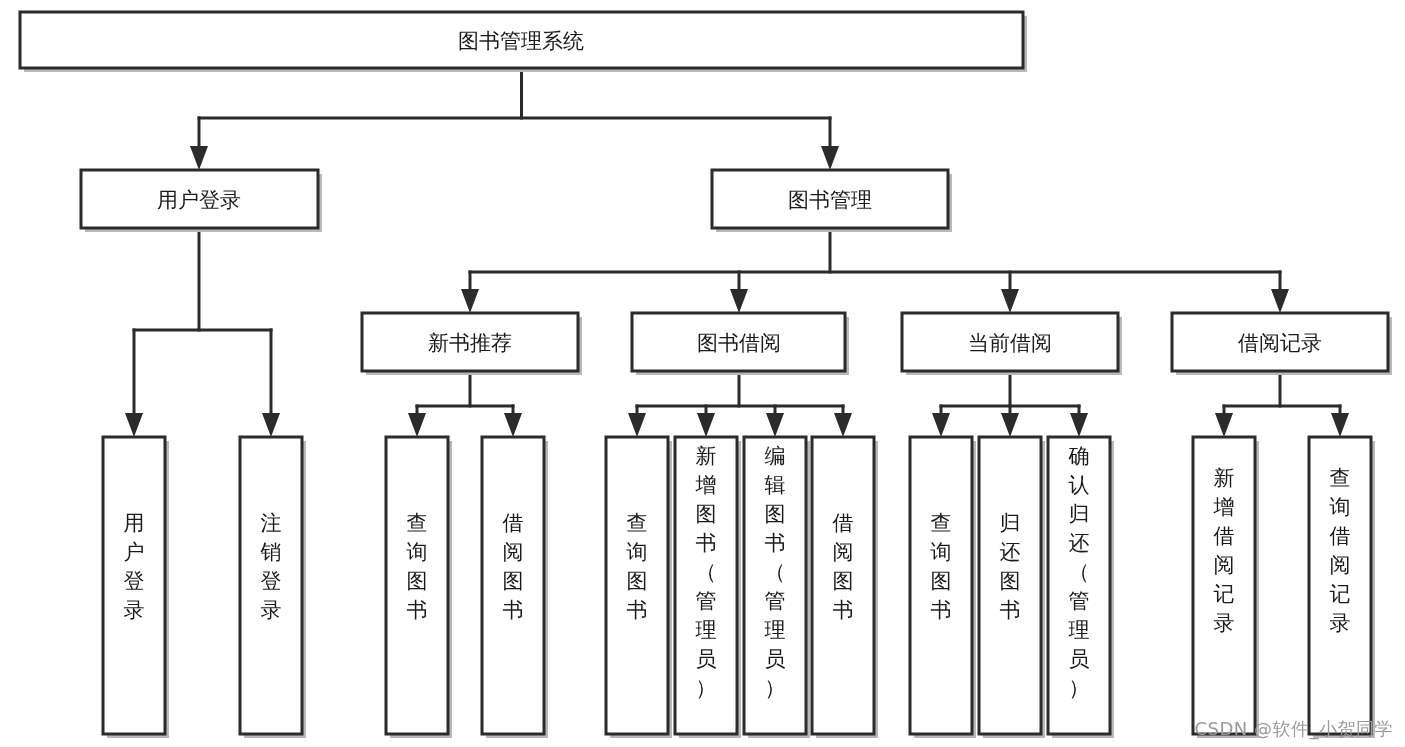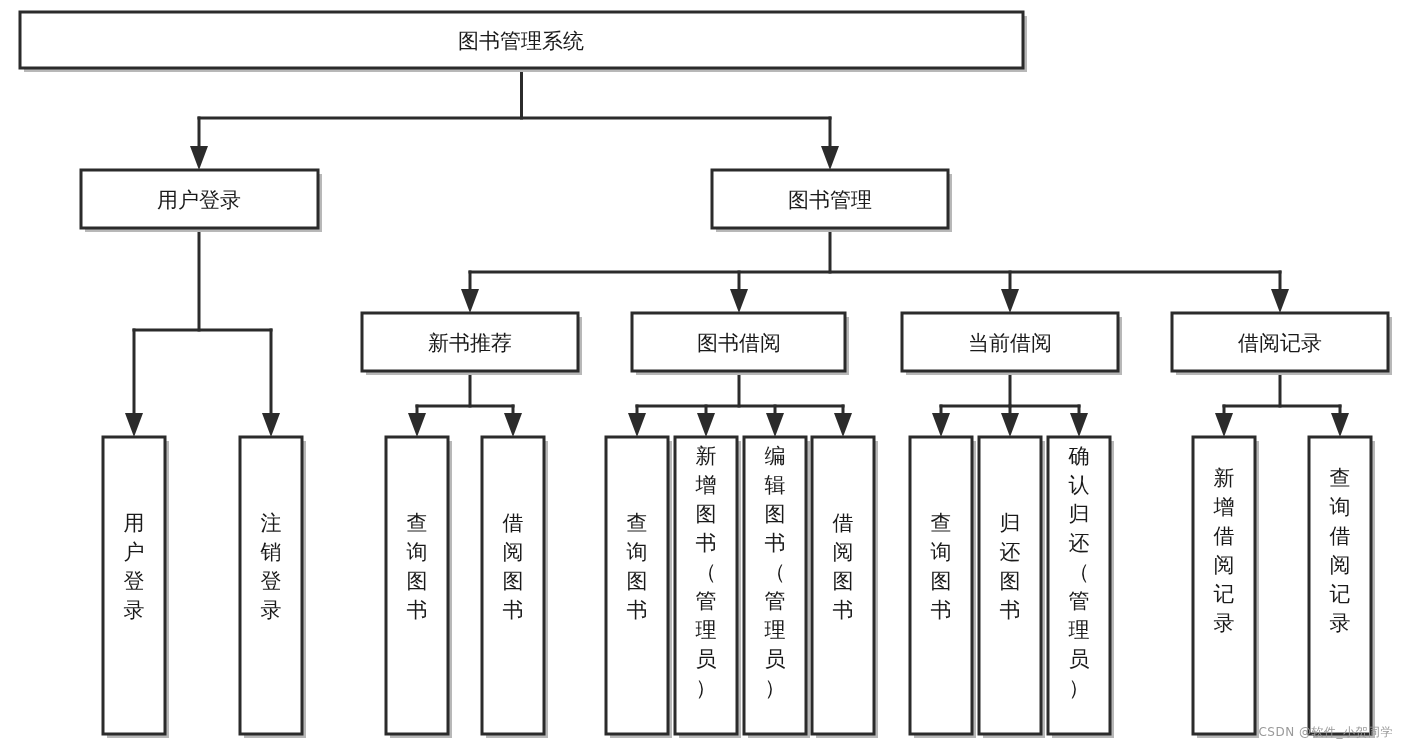--- a/index.html
+++ b/index.html
@@ -58,21 +58,21 @@
     font-family: "DejaVu Sans", "Liberation Sans", sans-serif;
     fill: #1a1a1a;
     font-size: 21px;
     text-anchor: middle;
   }
   .watermark {
     position: absolute;
     right: 12px;
     bottom: 6px;
     font-family: "DejaVu Sans", "Liberation Sans", sans-serif;
-    font-size: 12px;
+    font-size: 18px;
     color: #9a9a9a;
     letter-spacing: 0.5px;
     white-space: nowrap;
     pointer-events: none;
   }
 </style>
 </head>
 <body>
 
 <div id="diagram-root">

